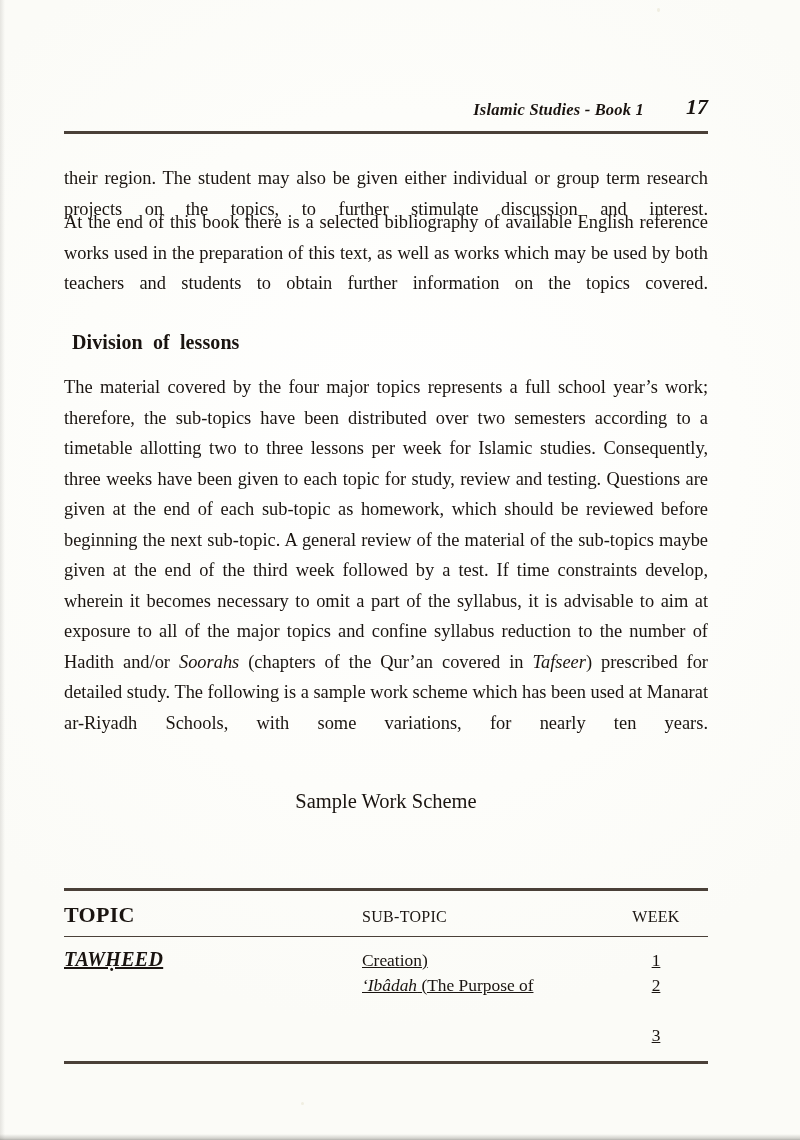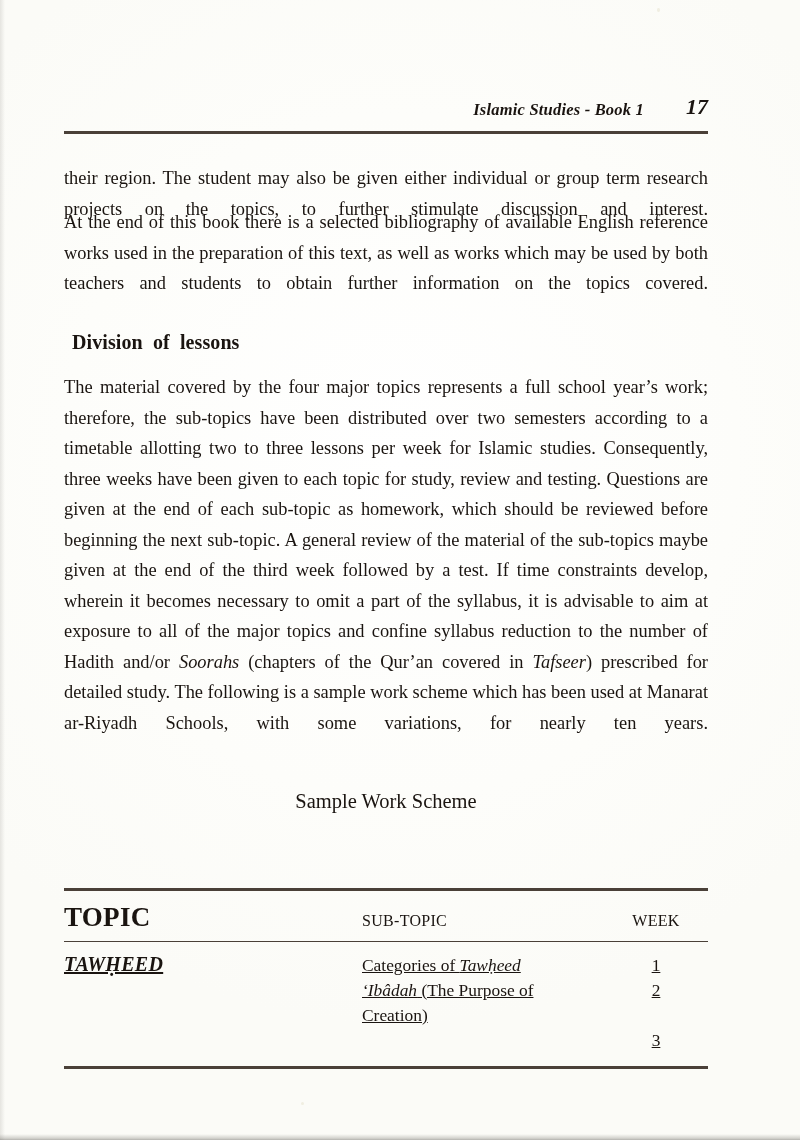--- a/index.html
+++ b/index.html
@@ -152,21 +152,21 @@
     display: flex;
     align-items: baseline;
     padding: 11px 0 8px 0;
   }
   .col-topic    { width: 298px; flex: 0 0 298px; }
   .col-subtopic { width: 242px; flex: 0 0 242px; }
   .col-week     { width: 104px; flex: 0 0 104px; text-align: center; }
 
   .th-topic {
     font-weight: bold;
-    font-size: 27px;
+    font-size: 22px;
     letter-spacing: .3px;
   }
   .th-sub, .th-week {
     font-weight: normal;
     font-size: 16px;
     letter-spacing: .3px;
   }
 
   .td-topic {
     font-weight: bold;
@@ -237,23 +237,22 @@
       <div class="col-week th-week">WEEK</div>
     </div>
 
     <div class="tbl-rule thin"></div>
 
     <div class="tbl-body">
       <div class="tbl-body-inner">
         <div class="col-topic td-topic">TAWḤEED</div>
 
         <div class="col-subtopic td-sub sub-lines">
-          <div><span>Categories of </span><em>Tawḥeed</em></div>
+          <div>Creation)</div>
           <div><em>ʻIbâdah</em><span> (The Purpose of</span></div>
-          <div>Creation)</div>
         </div>
 
         <div class="col-week td-week week-lines">
           <div>1</div>
           <div>2</div>
           <div class="blank">&nbsp;</div>
           <div>3</div>
         </div>
       </div>
     </div>

